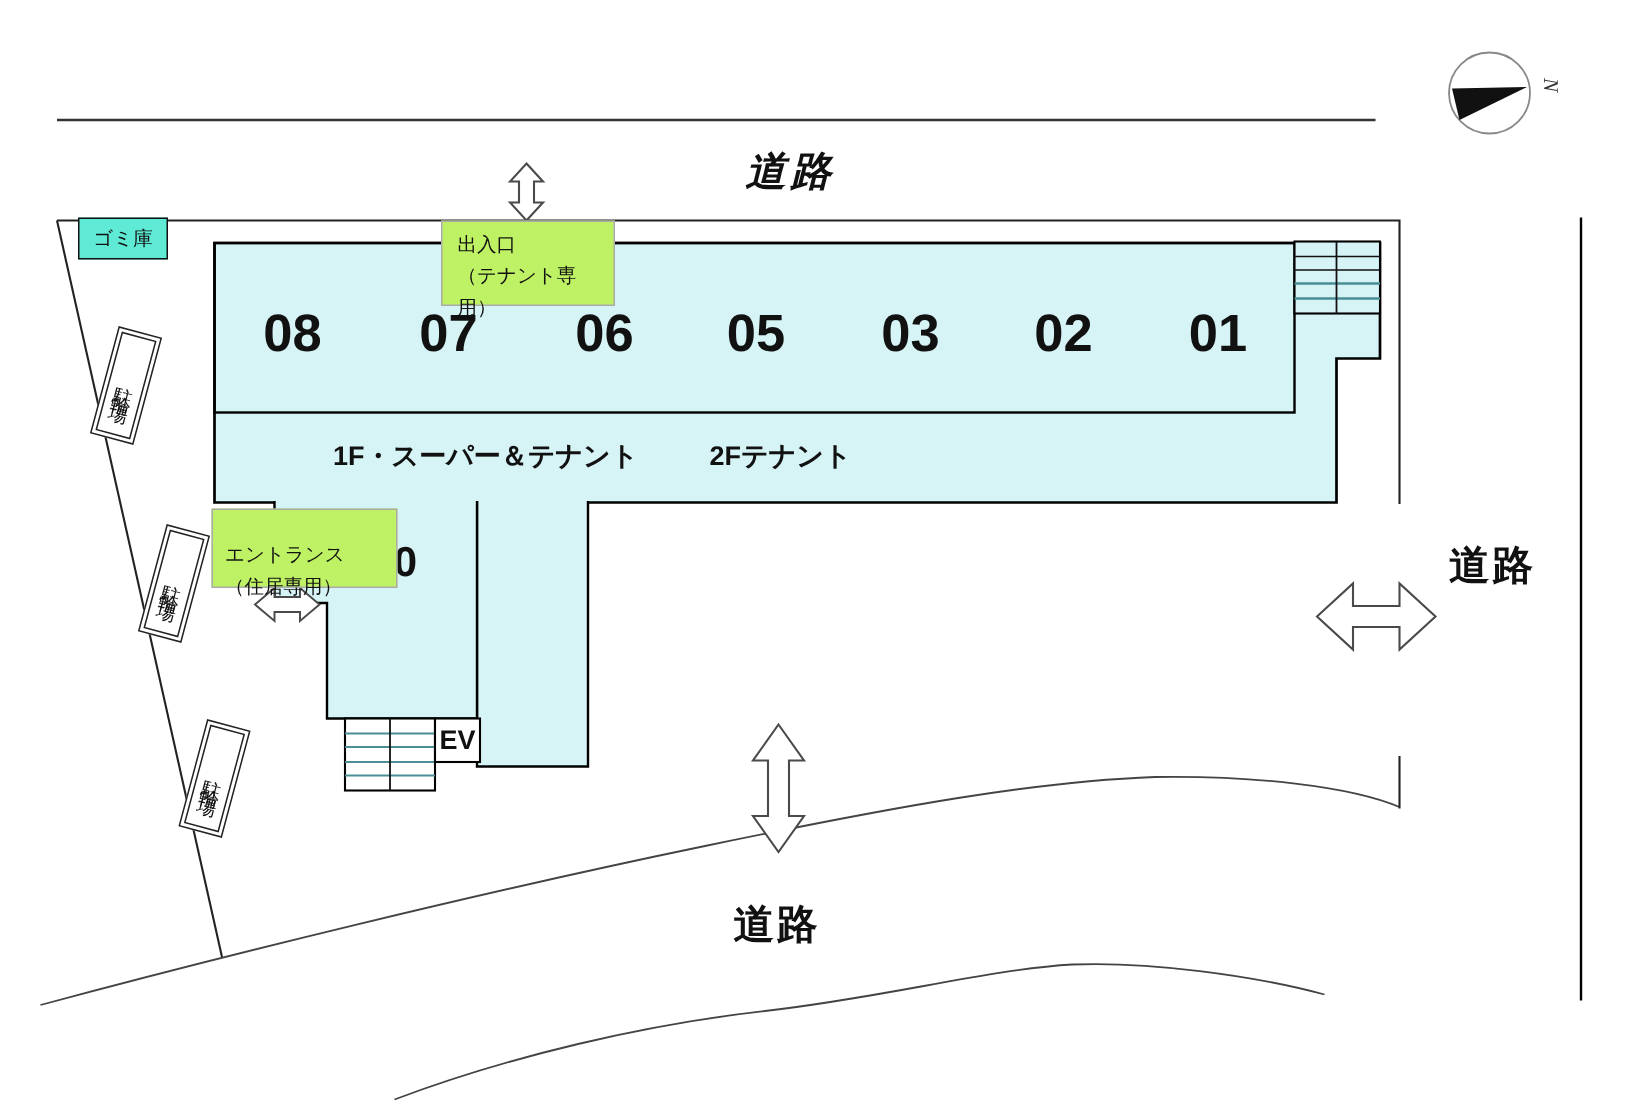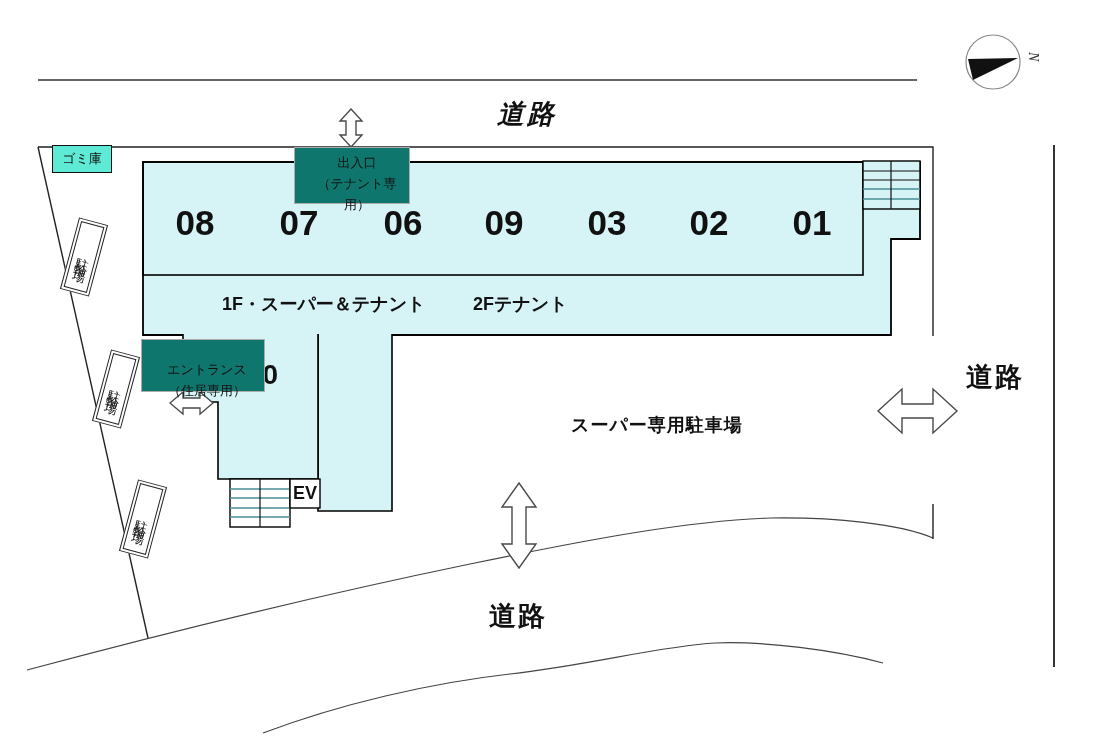--- a/index.html
+++ b/index.html
@@ -16,22 +16,22 @@
   #plan svg{position:absolute;left:0;top:0;z-index:1;}
   .txt{position:absolute;z-index:3;white-space:nowrap;}
   .road-label{font-size:27px;font-weight:bold;letter-spacing:2px;}
   .road-label.italic{font-style:italic;letter-spacing:3px;}
   .parking-label{font-size:18px;font-weight:bold;letter-spacing:1px;}
   .unit-num{font-size:35px;font-weight:600;width:44px;text-align:center;}
   .unit-ten{font-size:28px;font-weight:600;width:44px;text-align:left;}
   .floor-text{font-size:18px;font-weight:bold;}
   .ev-box{position:absolute;z-index:3;width:30px;height:29px;line-height:29px;
           text-align:center;font-size:18px;font-weight:700;}
-  .note-box{position:absolute;z-index:4;background:#0f766e;border:1px solid var(--label-border);
-            font-size:13px;line-height:1.6;box-sizing:border-box;text-align:center;}
+  .note-box{position:absolute;z-index:4;background:#bef264;border:1px solid var(--label-border);
+            font-size:13px;line-height:1.6;box-sizing:border-box;}
   .garbage-box{position:absolute;z-index:4;width:60px;height:28px;line-height:26px;text-align:center;
                background:#5eead4;border:1.5px solid #111;font-size:13px;box-sizing:border-box;}
   .bike-box{position:absolute;z-index:4;width:30px;height:74px;background:#fff;
             border:1px solid #222;transform:rotate(15deg);box-sizing:border-box;}
   .bike-box .inner{position:absolute;inset:2px;border:1px solid #222;display:flex;
                    align-items:center;justify-content:center;}
   .bike-box .vtext{writing-mode:vertical-rl;font-size:13px;letter-spacing:6px;line-height:1;}
 </style>
 </head>
 <body>
@@ -83,26 +83,25 @@
       <circle cx="993" cy="62" r="27" fill="#ffffff" stroke="#888" stroke-width="1.2"></circle>
       <polygon points="968,59 1018,58 973,80" fill="#111"></polygon>
       <text transform="translate(1029,52) rotate(90)" font-size="14" font-style="italic" font-family="Liberation Serif, DejaVu Serif, serif" fill="#333">N</text>
     </g>
   </svg>
 
   <div class="txt road-label italic" style="left:497px;top:96px;">道路</div>
   <div class="txt road-label" style="left:966px;top:359px;">道路</div>
   <div class="txt road-label" style="left:489px;top:598px;">道路</div>
 
-  <div class="txt parking-label" style="left:571px;top:413px;">スーパー専用駐車場</div>
 
   <div class="txt unit-num" style="left:173px;top:203px;">08</div>
   <div class="txt unit-num" style="left:277px;top:203px;">07</div>
   <div class="txt unit-num" style="left:381px;top:203px;">06</div>
-  <div class="txt unit-num" style="left:482px;top:203px;">09</div>
+  <div class="txt unit-num" style="left:482px;top:203px;">05</div>
   <div class="txt unit-num" style="left:585px;top:203px;">03</div>
   <div class="txt unit-num" style="left:687px;top:203px;">02</div>
   <div class="txt unit-num" style="left:790px;top:203px;">01</div>
   <div class="txt unit-ten" style="left:247px;top:359px;">10</div>
 
   <div class="txt floor-text" style="left:222px;top:292px;">1F・スーパー＆テナント</div>
   <div class="txt floor-text" style="left:473px;top:292px;">2Fテナント</div>
 
   <div class="ev-box" style="left:290px;top:479px;">EV</div>
 

